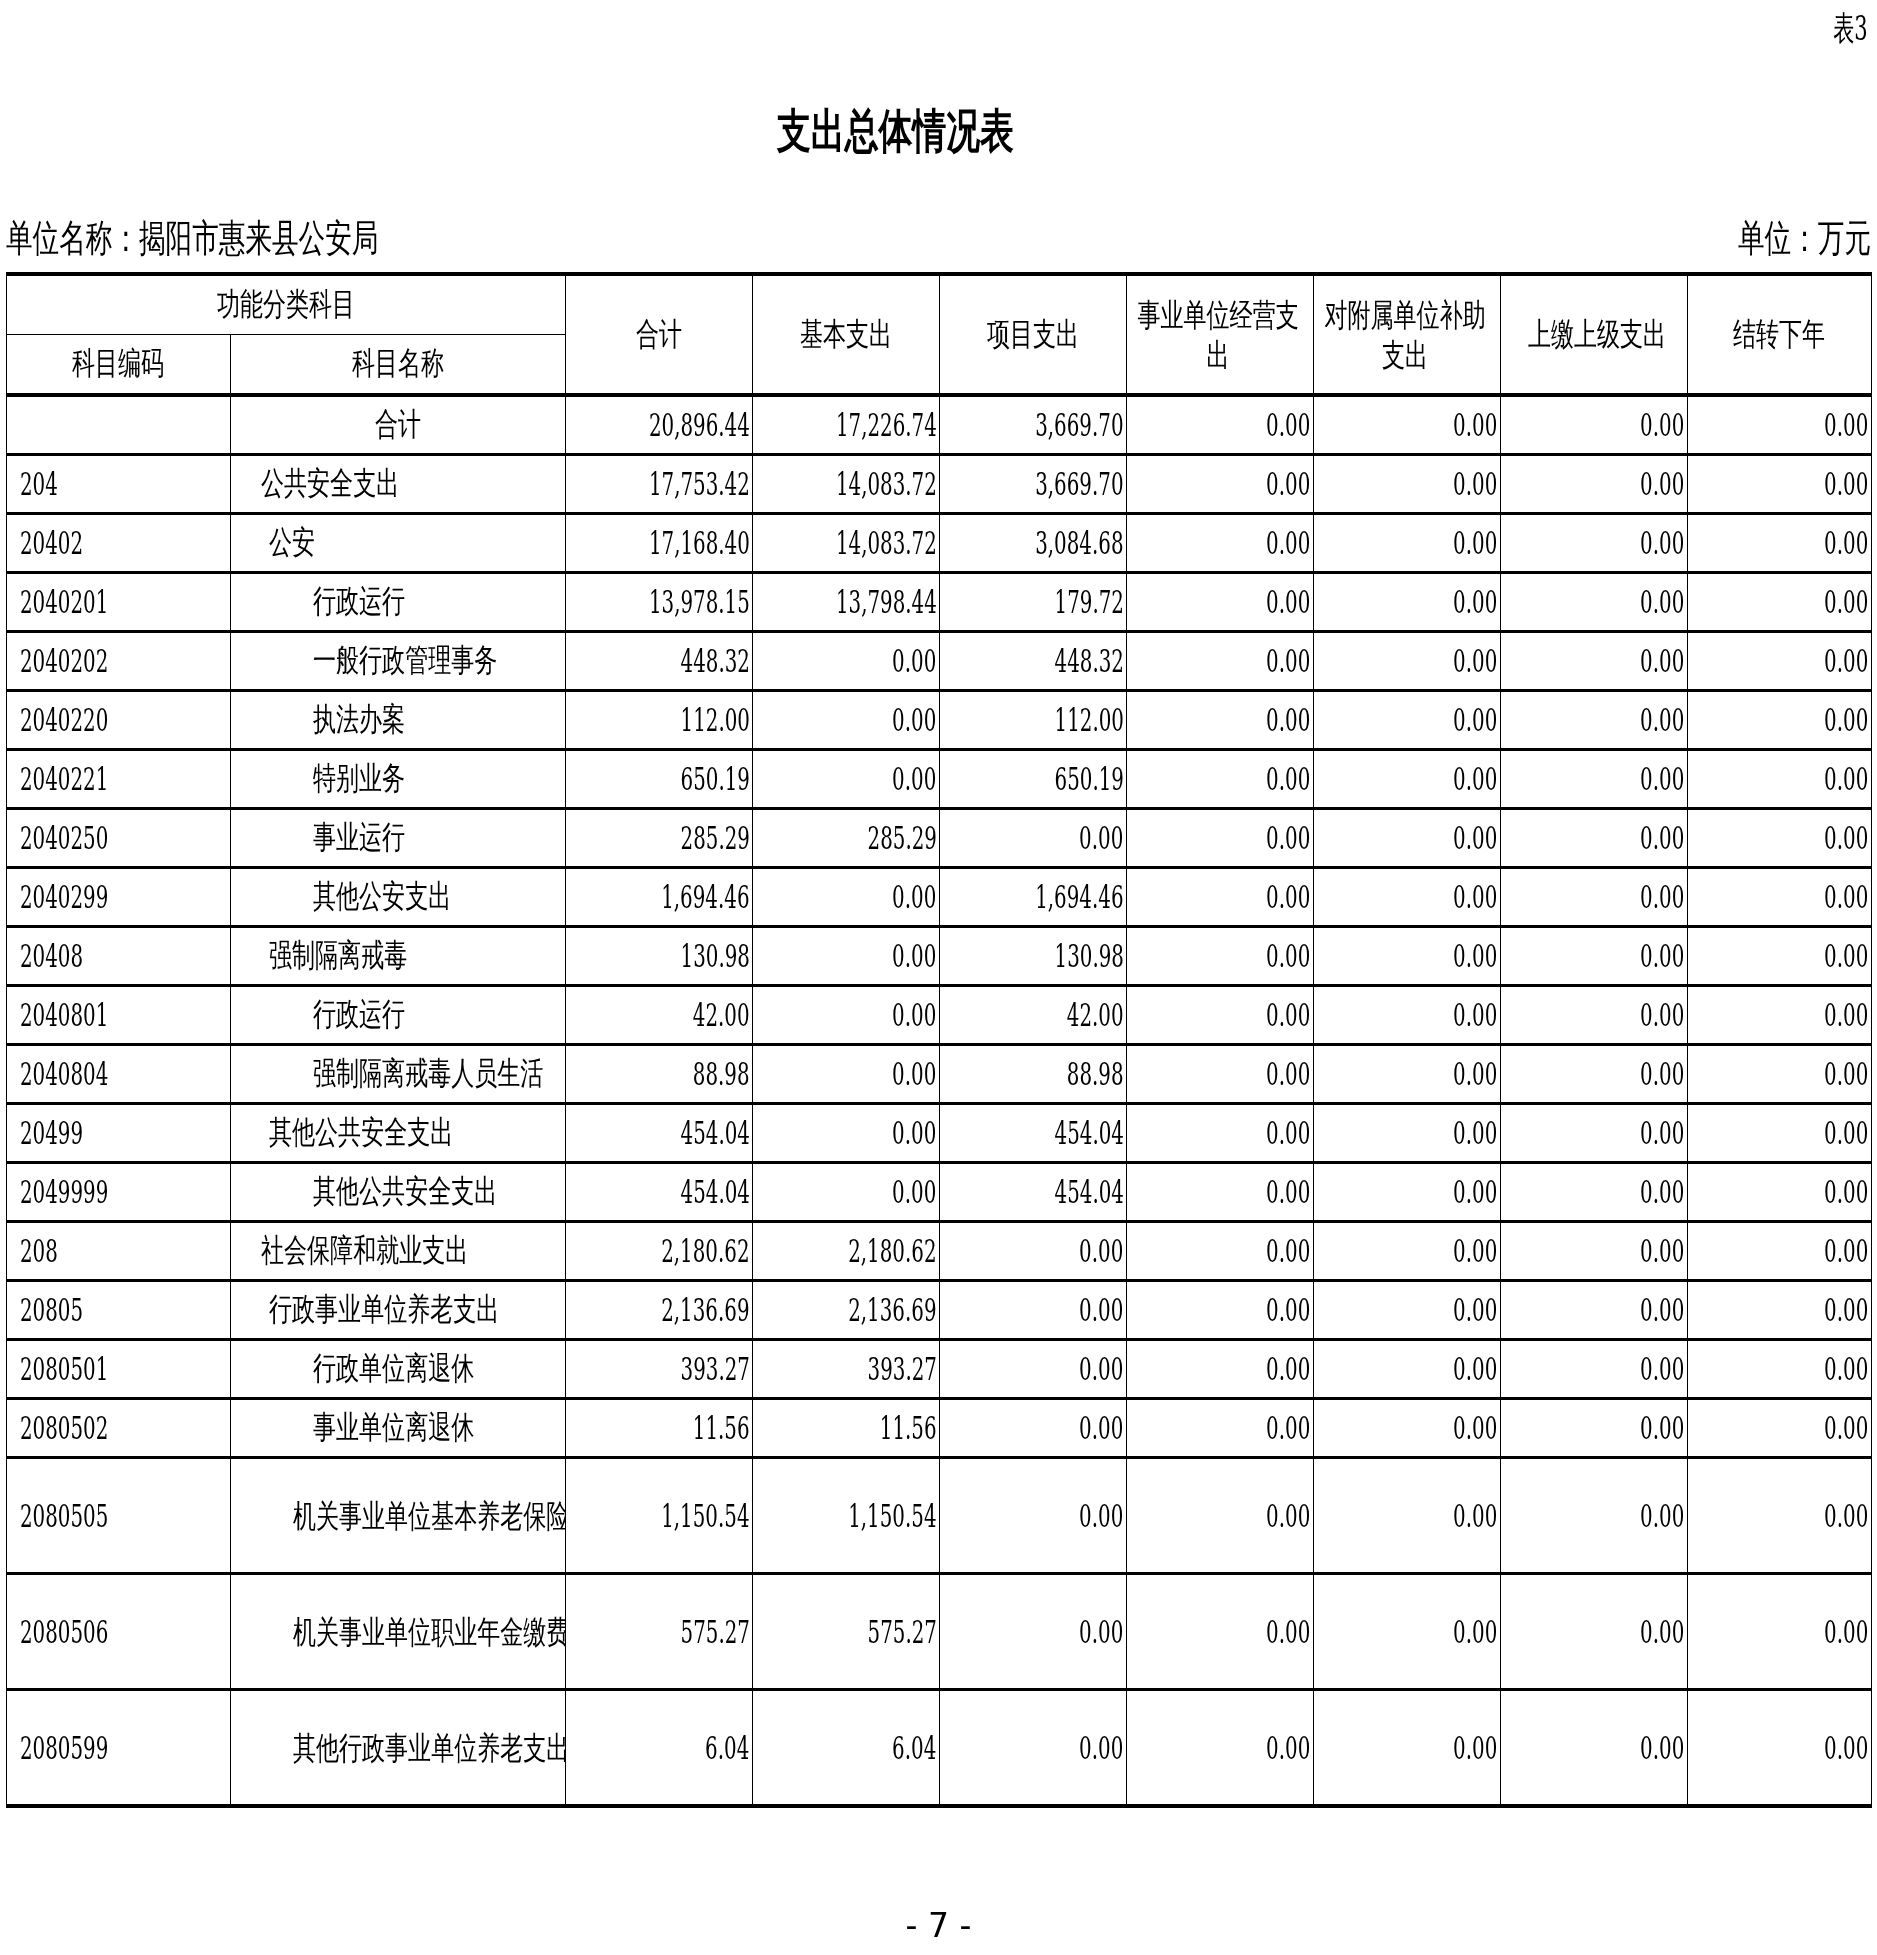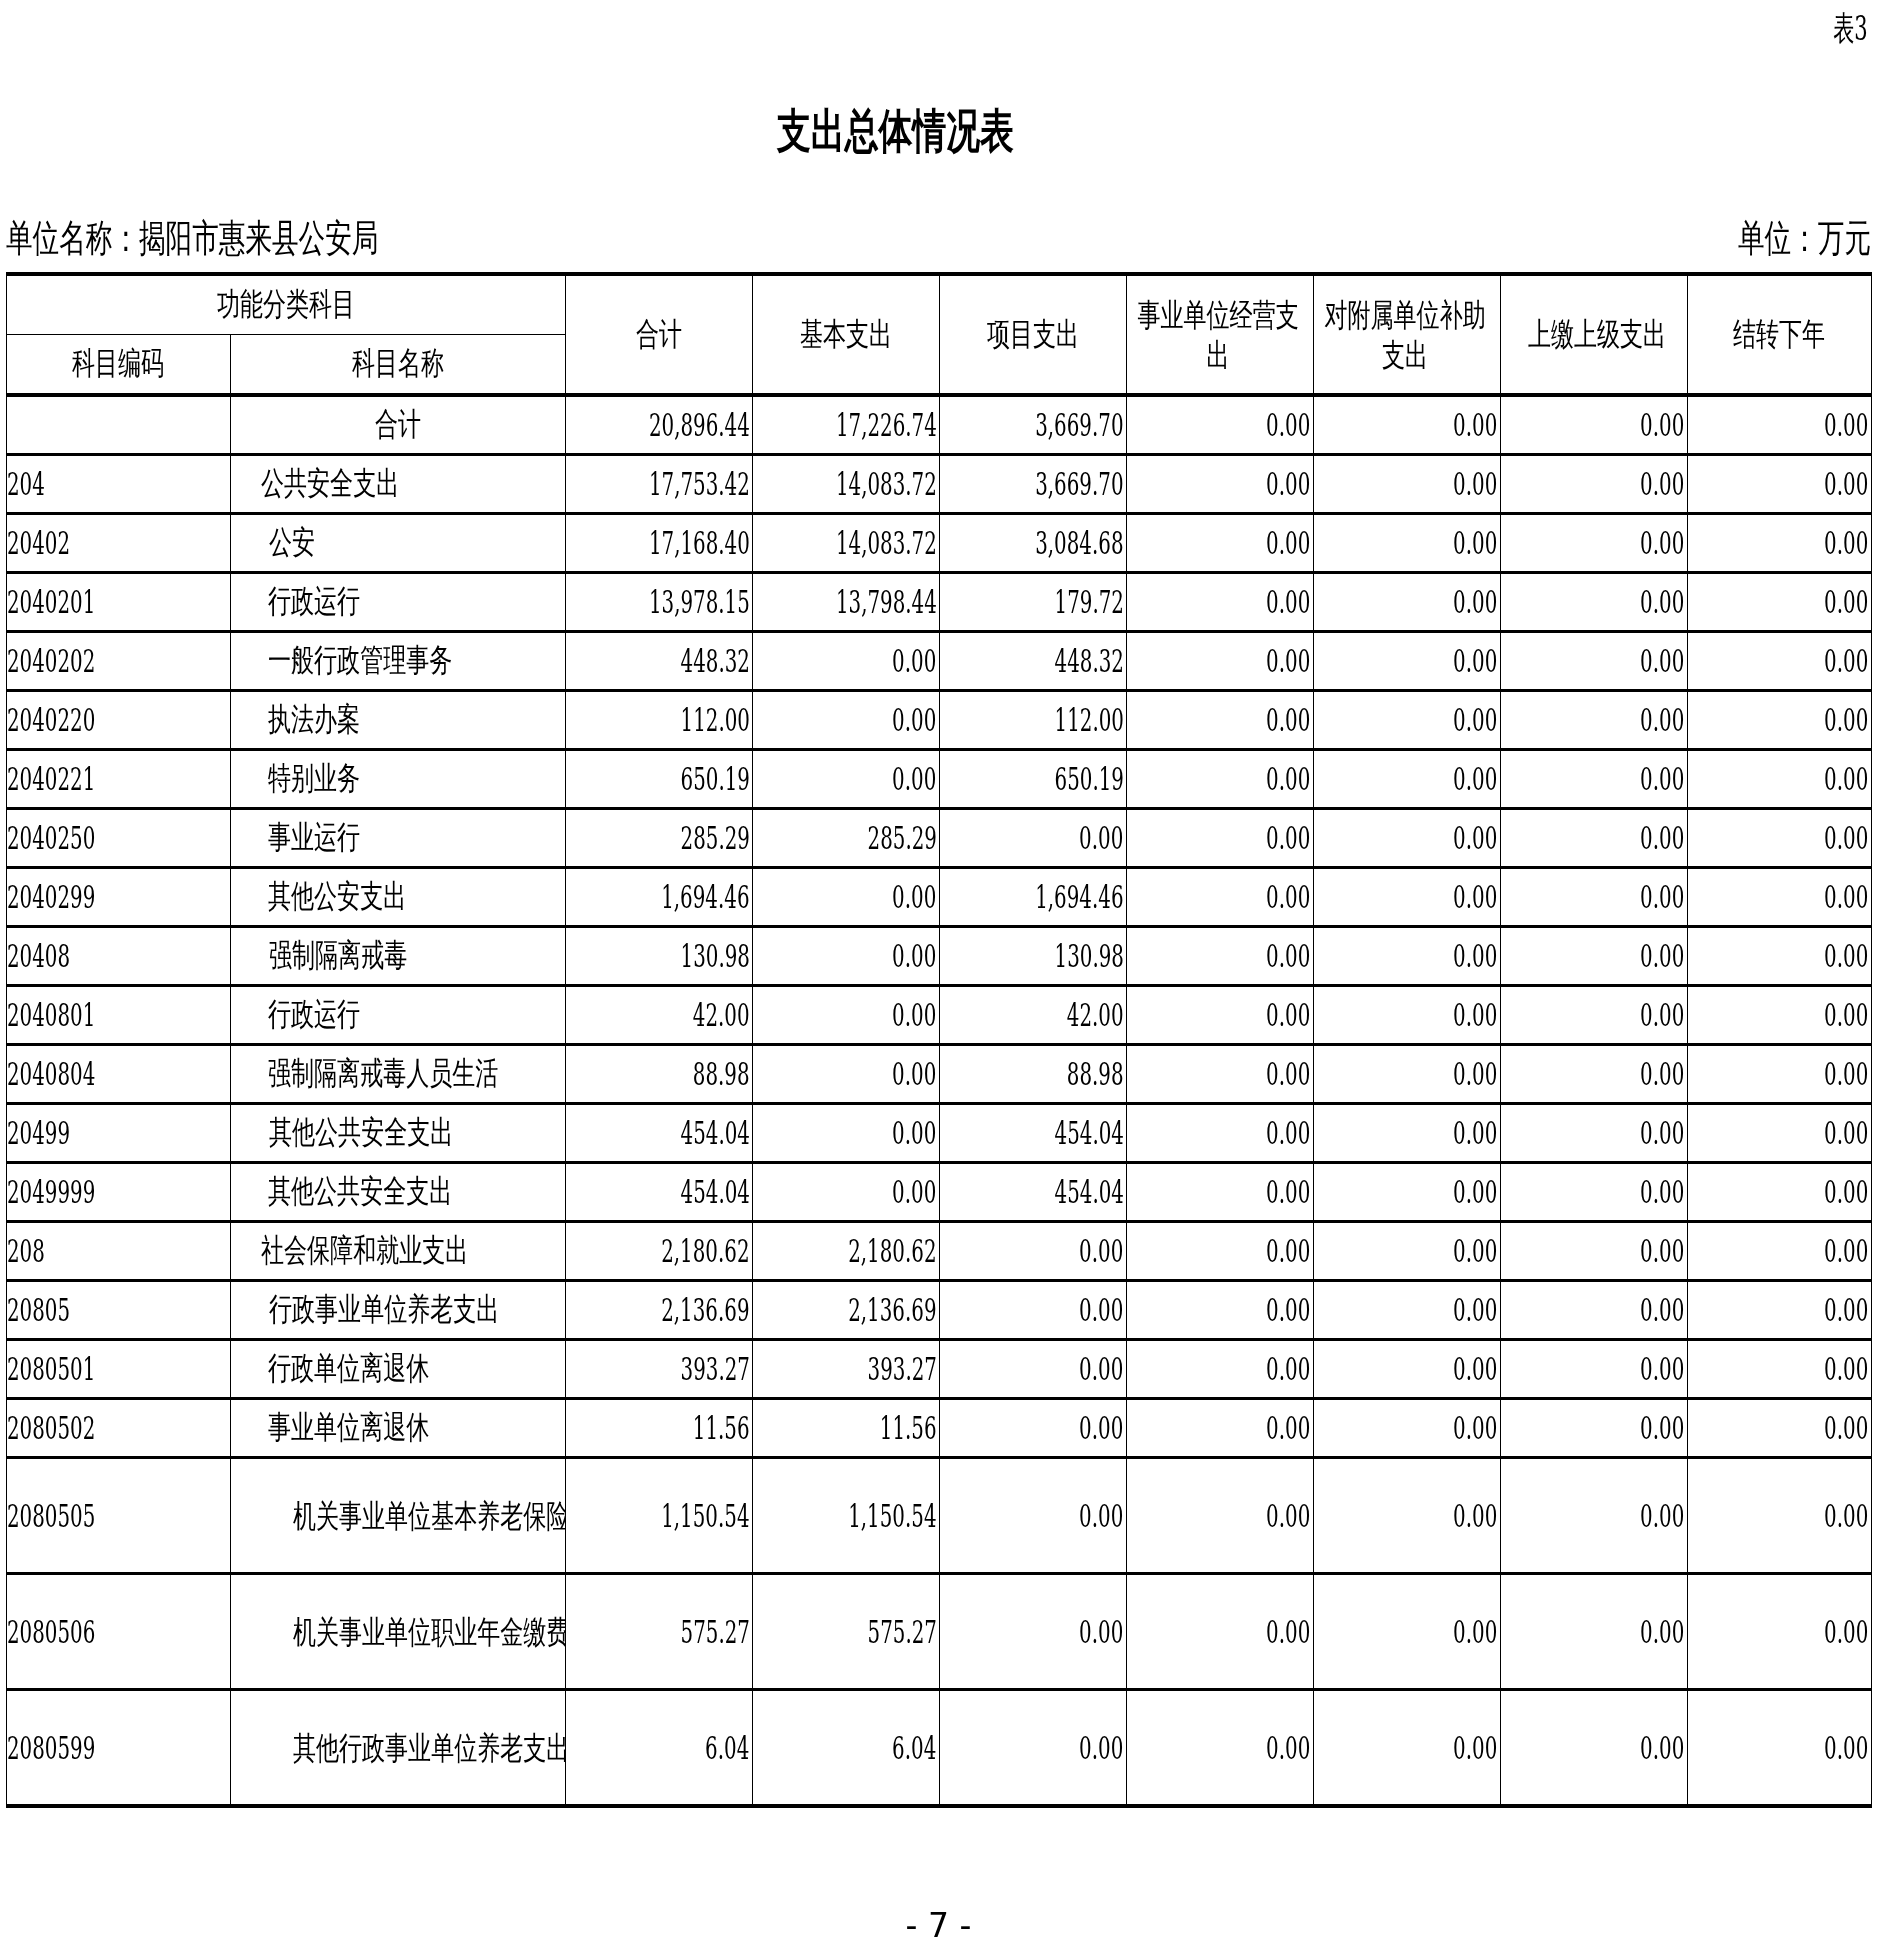--- a/index.html
+++ b/index.html
@@ -15,29 +15,29 @@
   tr.r td { border-bottom:3.5px solid #000; }
   thead tr:first-child th { border-top:4.7px solid #000; }
   thead tr:last-child th, thead th.tall { border-bottom:4.7px solid #000; }
   tbody tr:last-child td { border-bottom:4.7px solid #000; }
   th { font-size:32px; height:58px; text-align:center; vertical-align:middle; }
   th .t { display:inline-block; transform:scaleX(0.72); }
   th.wrap { white-space:normal; line-height:40px; }
   td { font-size:32px; height:56px; vertical-align:middle; }
   td .n { display:inline-block; transform:scaleX(0.62); transform-origin:right center; }
   td .c { display:inline-block; transform:scaleX(0.62); transform-origin:left center; }
-  td.code { text-align:left; }
+  td.code { padding-left:13px; text-align:left; }
   td.name { text-align:left; }
   td.name .c { transform:scaleX(0.72); }
   td.num { text-align:right; padding-right:2.4px; }
   td.center { text-align:center; }
   tr.tall2 td { height:113px; }
   .lvl1 { padding-left:30px;margin-top:32px; }
   .lvl2 { padding-left:38px; }
-  .lvl3 { padding-left:37px;margin-top:23px; }
+  .lvl3 { padding-left:82px;margin-top:23px; }
   .wrapname { white-space:normal; line-height:56px; padding-left:0; }
   .wrapname .ind { display:inline-block; width:62px; }
   .page { position:absolute; left:0; width:1877px; top:1906px; text-align:center; font-family:"DejaVu Sans","Liberation Sans",sans-serif; font-size:33px; }
 </style>
 </head>
 <body>
 
 <div class="table-no">表3</div>
 <div class="title"><span>支出总体情况表</span></div>
 <div class="unit-name">单位名称：揭阳市惠来县公安局</div>

